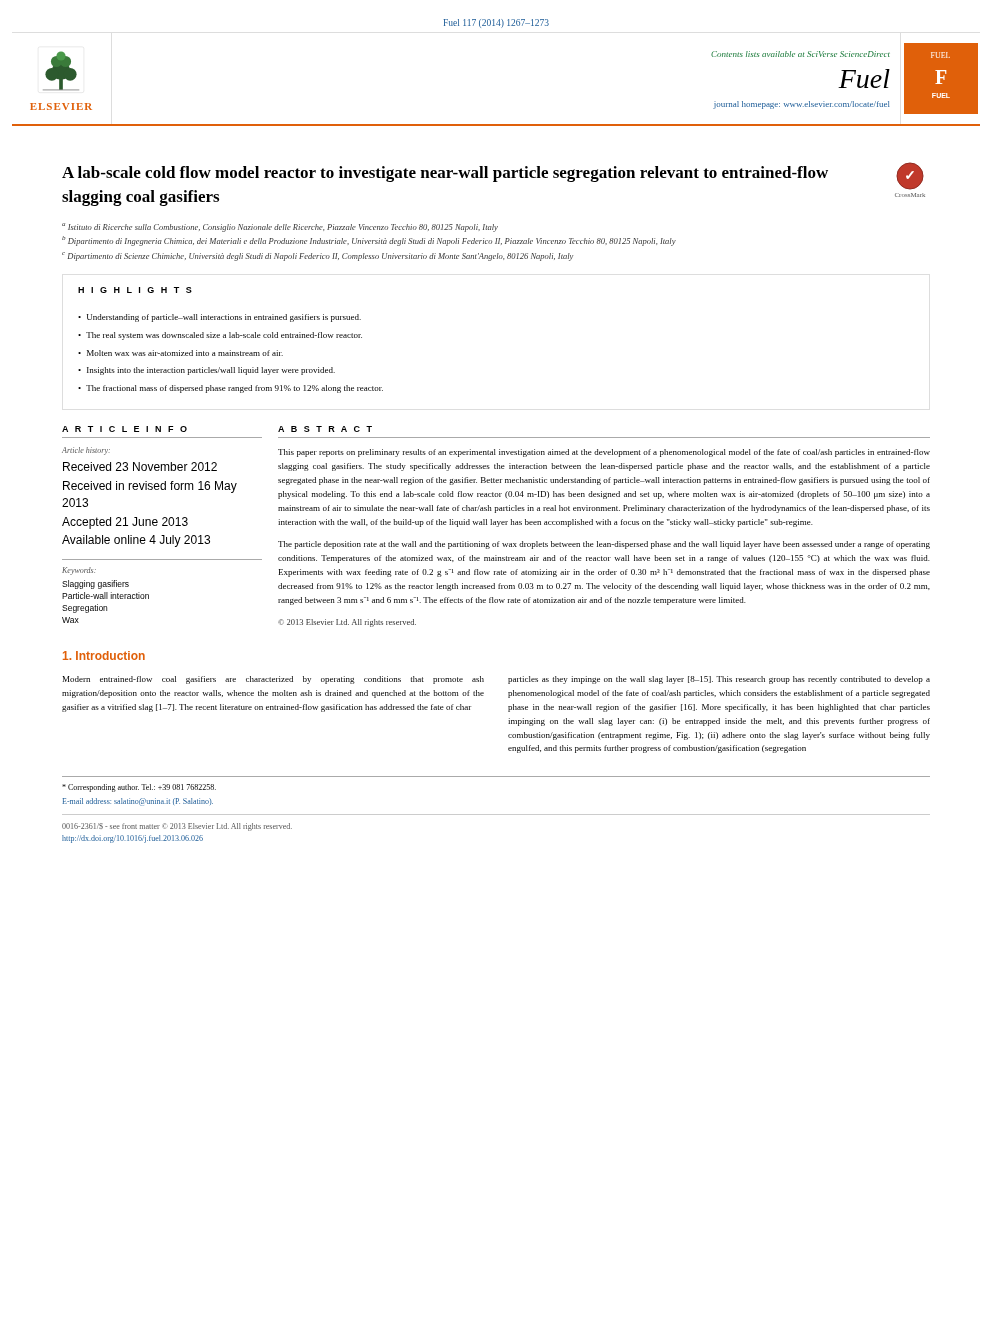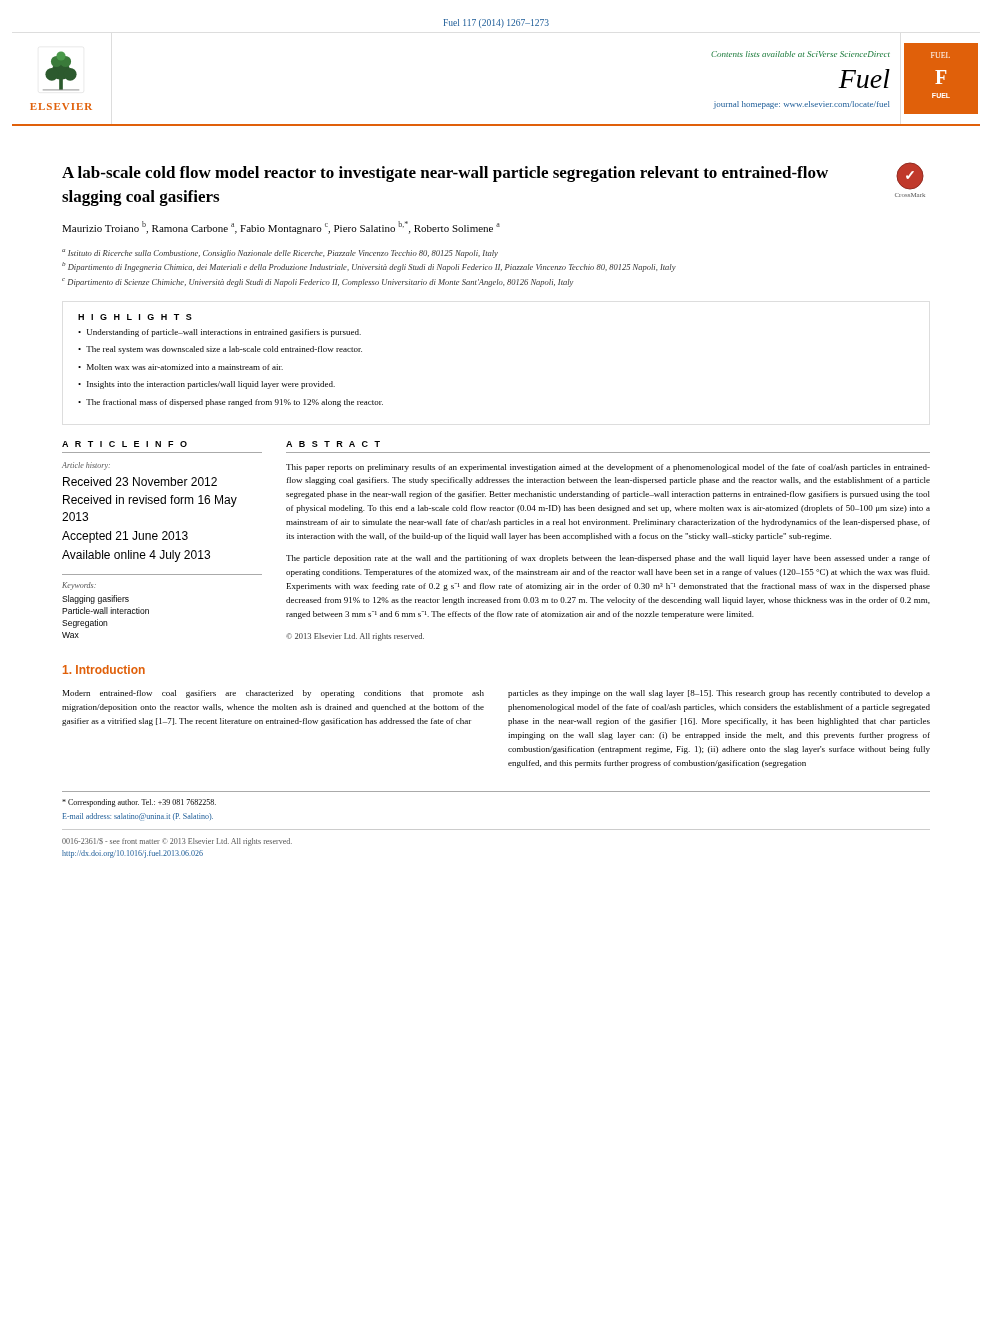--- a/index.html
+++ b/index.html
@@ -152,21 +152,21 @@
       font-size: 8.5px;
       font-style: italic;
       color: #333;
       margin-bottom: 12px;
       line-height: 1.5;
     }
 
     
     .two-col {
       display: flex;
-      gap: 24px;
+      gap: 16px;
       margin-top: 12px;
     }
     .left-col {
       width: 200px;
       flex-shrink: 0;
     }
     .right-col {
       flex: 1;
     }
 
@@ -174,21 +174,21 @@
     .highlights-section {
       border: 1px solid #ddd;
       padding: 10px 15px;
       margin-bottom: 14px;
     }
     .section-label {
       font-size: 9px;
       font-weight: bold;
       letter-spacing: 2px;
       color: #000;
-      margin-bottom: 4px;
+      margin-bottom: 16px;
       font-family: Arial, sans-serif;
     }
     .highlight-item {
       font-size: 9px;
       color: #000;
       margin-bottom: 5px;
       display: flex;
       align-items: flex-start;
       line-height: 1.4;
     }
@@ -357,23 +357,20 @@
         <div class="crossmark">
           <svg class="crossmark-icon" viewBox="0 0 30 30" xmlns="http://www.w3.org/2000/svg">
             <circle cx="15" cy="15" r="13" fill="#c0392b" stroke="#922b21" stroke-width="1"></circle>
             <text x="15" y="19" text-anchor="middle" font-family="serif" font-size="14" fill="white" font-weight="bold">✓</text>
           </svg>
           <div style="font-size:7px; text-align:center; color:#555;">CrossMark</div>
         </div>
       </div>
     </div>
 
-    <div class="authors">
-      Maurizio Troiano <sup class="author-sup">b</sup>, Ramona Carbone <sup class="author-sup">a</sup>, Fabio Montagnaro <sup class="author-sup">c</sup>, Piero Salatino <sup class="author-sup">b,*</sup>, Roberto Solimene <sup class="author-sup">a</sup>
-    </div>
 
     <div class="affiliations">
       <div><sup>a</sup> Istituto di Ricerche sulla Combustione, Consiglio Nazionale delle Ricerche, Piazzale Vincenzo Tecchio 80, 80125 Napoli, Italy</div>
       <div><sup>b</sup> Dipartimento di Ingegneria Chimica, dei Materiali e della Produzione Industriale, Università degli Studi di Napoli Federico II, Piazzale Vincenzo Tecchio 80, 80125 Napoli, Italy</div>
       <div><sup>c</sup> Dipartimento di Scienze Chimiche, Università degli Studi di Napoli Federico II, Complesso Universitario di Monte Sant'Angelo, 80126 Napoli, Italy</div>
     </div>
 
     <div class="highlights-section">
       <div class="section-label">H I G H L I G H T S</div>
       <div>

